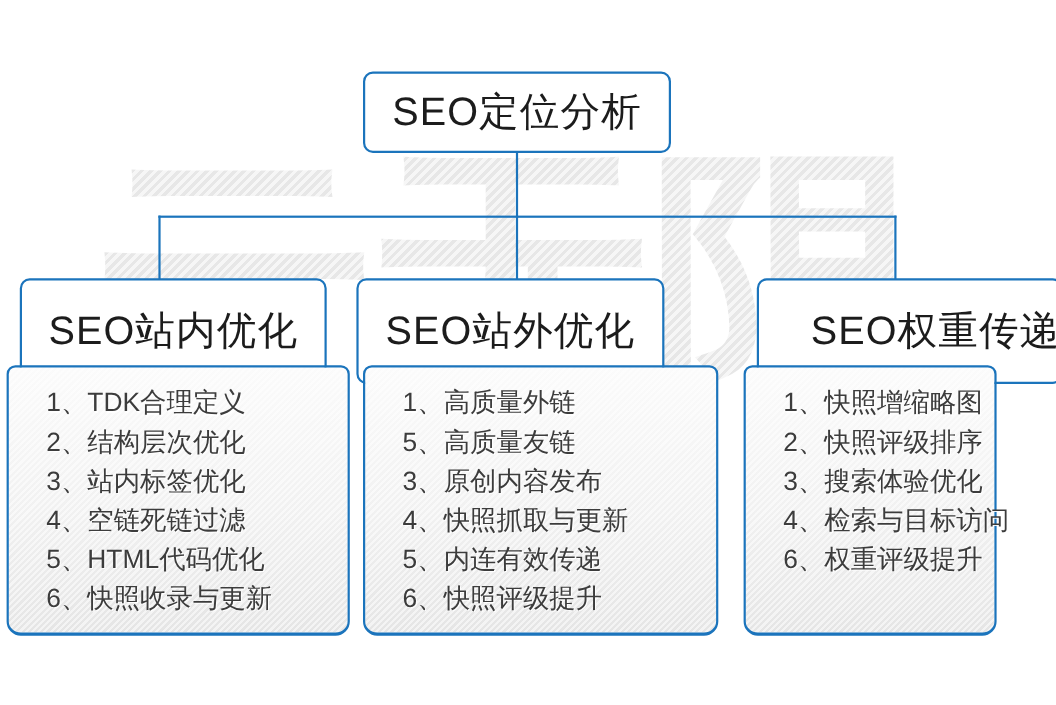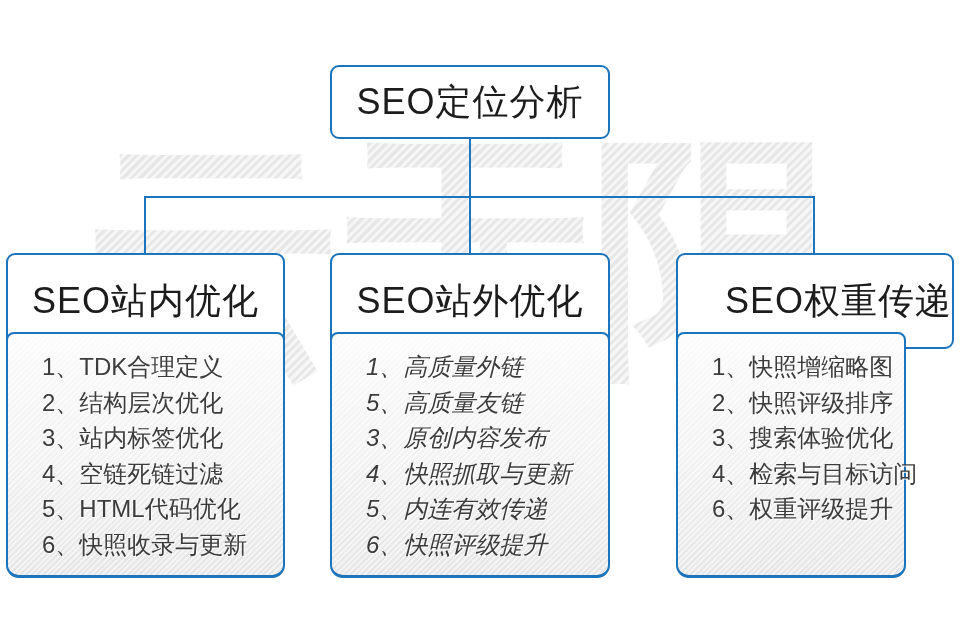--- a/index.html
+++ b/index.html
@@ -66,43 +66,43 @@
   }
   .node-box .node-label {
     font-size: 36px;
     color: #1c1c1c;
     letter-spacing: 1px;
     white-space: nowrap;
   }
 
   .root-box { left: 330px; top: 65px; width: 280px; height: 74px; }
 
-  .head-box { top: 253px; height: 96px; }
+  .head-box { top: 253px; height: 96px; margin-left: 12px; }
   .head-1 { left: 6px;   width: 279px; }
-  .head-2 { left: 330px; width: 280px; justify-content: center; }
+  .head-2 { left: 312px; width: 280px; justify-content: center; }
   .head-3 { left: 676px; width: 278px; justify-content: flex-end; }
 
   .list-box {
     position: absolute;
     top: 332px;
     height: 246px;
     z-index: 2;
     box-sizing: border-box;
     border: 2px solid #1B74BC;
     border-bottom-width: 3px;
     border-radius: 8px 8px 13px 13px;
     background-image:
       repeating-linear-gradient(135deg,
         rgba(255,255,255,0.55) 0px, rgba(255,255,255,0.55) 2px,
         rgba(255,255,255,0) 2px, rgba(255,255,255,0) 4px),
       linear-gradient(180deg, #fbfbfb 0%, #f1f1f1 55%, #e5e5e5 100%);
     padding: 15px 10px 0 34px;
   }
-  .list-1 { left: 6px;   width: 279px; }
-  .list-2 { left: 330px; width: 280px; font-style: italic; }
+  .list-1 { left: 6px;   width: 312px; }
+  .list-2 { left: 330px; width: 323px; }
   .list-3 { left: 676px; width: 230px; }
 
   .list-item {
     font-size: 24px;
     line-height: 35.5px;
     color: #3c3c3c;
     text-shadow: 1px 1px 0 rgba(255,255,255,0.9);
     white-space: nowrap;
   }
 </style>

